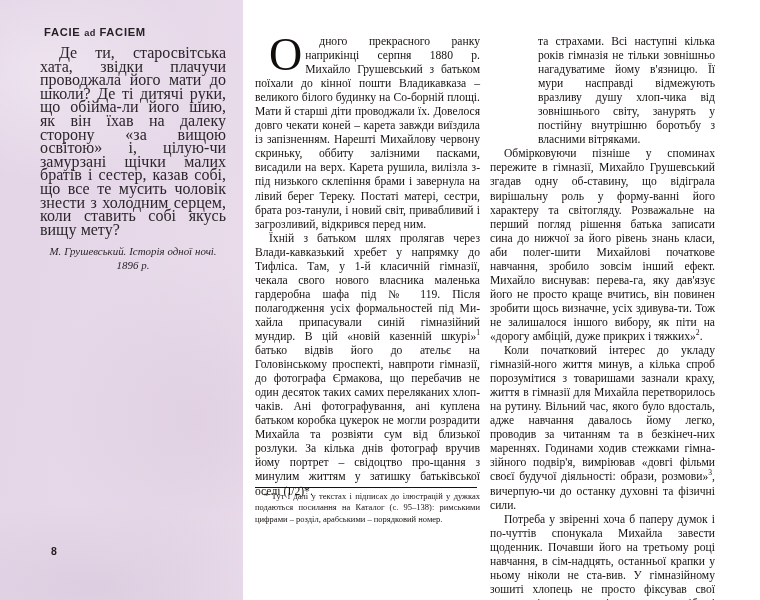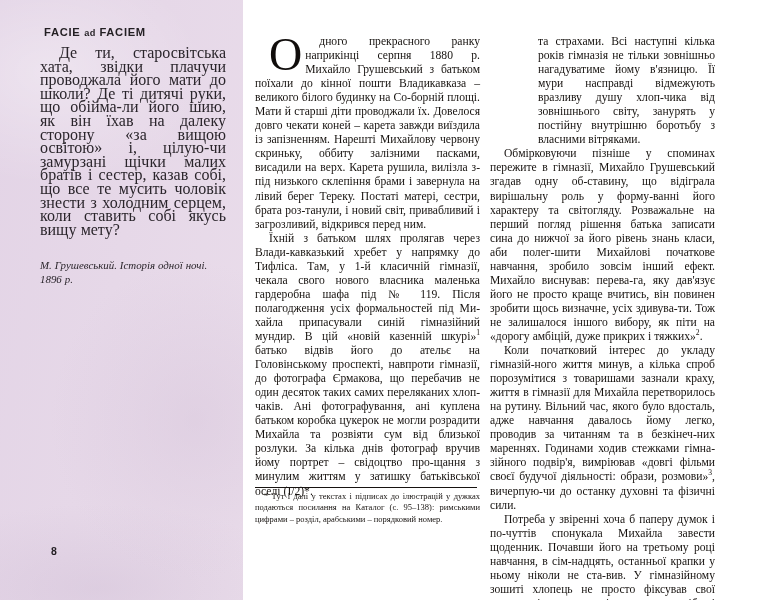--- a/index.html
+++ b/index.html
@@ -80,23 +80,23 @@
     margin: 0;
     text-indent: 19px;
     text-align: justify;
     font-size: 16px;
     line-height: 13.6px;
     color: #2a252b;
     hyphens: manual;
     word-spacing: .2px;
   }
   #epigraph .attrib {
-    margin-top: 23px;
+    margin-top: 9px;
     text-indent: 0;
-    text-align: left;
+    text-align: center;
     font-style: italic;
     font-size: 10.9px;
     line-height: 13.6px;
     color: #2a252b;
   }
 
   #folio {
     position: absolute;
     left: 51px;
     top: 545px;

